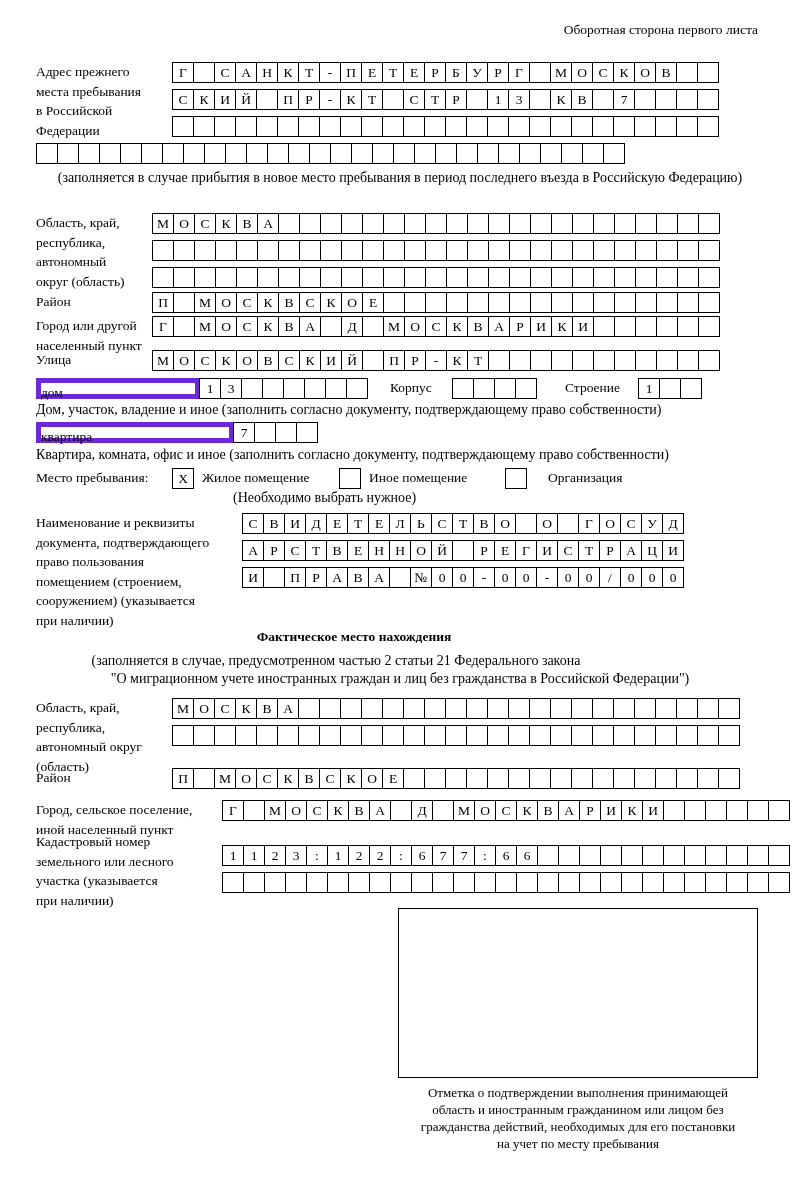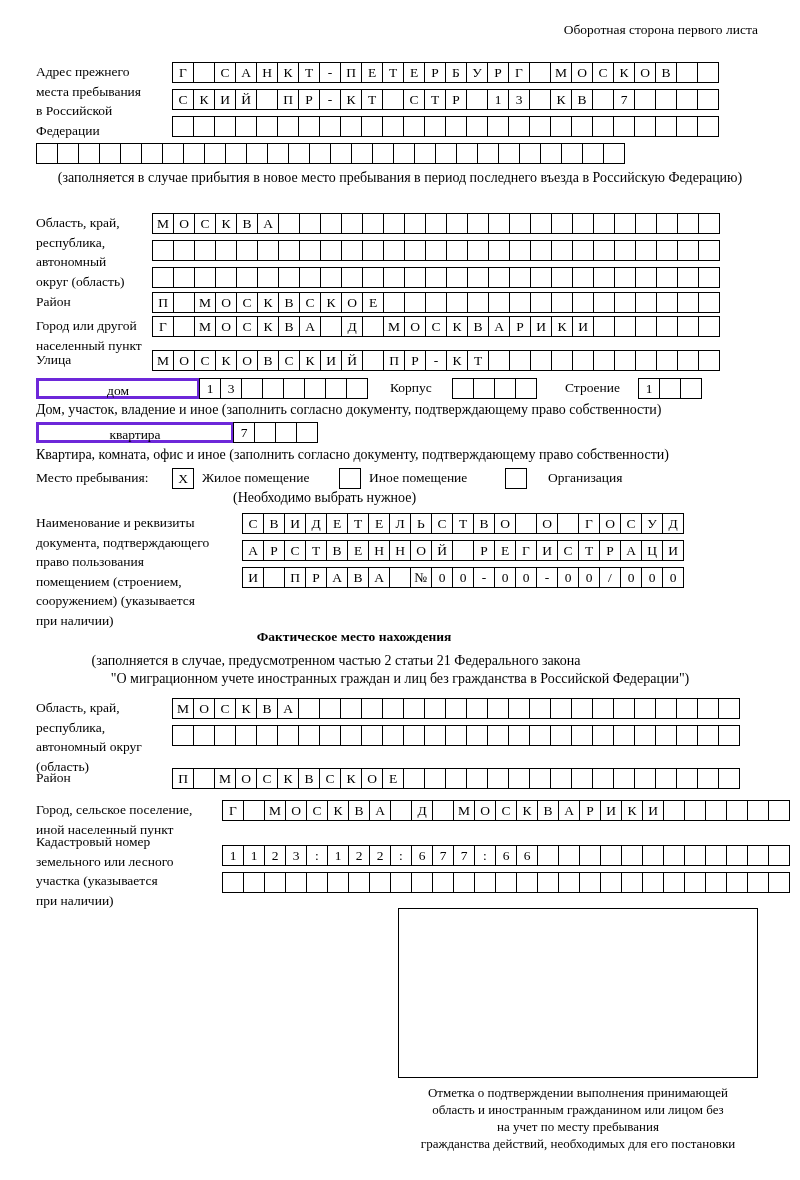--- a/index.html
+++ b/index.html
@@ -37,26 +37,26 @@
     font-size: 13.5px;
     line-height: 19px;
     font-family: "Liberation Serif", serif;
   }
   .row {
     position: absolute;
     display: flex;
     align-items: flex-start;
   }
   .txtbox {
-    border: 3px solid #6d28d9;
+    border: 5px solid #6d28d9;
     box-sizing: border-box;
     height: 21px;
     font-size: 13.5px;
     line-height: 19px;
-    text-align: center;
+    text-align: left;
   }
   .note {
     font-size: 14px;
   }
   .section-title {
     font-weight: bold;
     font-size: 13.5px;
     text-align: center;
   }
   .bigbox {
@@ -711,17 +711,17 @@
       <div class="cell"></div>
       <div class="cell"></div>
       <div class="cell"></div>
       <div class="cell"></div>
     </div>
 
   <div class="bigbox" style="left:398px; top:908px; width:360px; height:170px;"></div>
   <div style="position:absolute; left:398px; top:1084px; width:360px; text-align:center; font-size:13px; line-height:17px;">
     <div>Отметка о подтверждении выполнения принимающей</div>
     <div>область и иностранным гражданином или лицом без</div>
+    <div>гражданства действий, необходимых для его постановки</div>
     <div>на учет по месту пребывания</div>
-    <div>гражданства действий, необходимых для его постановки</div>
   </div>
 
 </div>
 
 </body></html>

